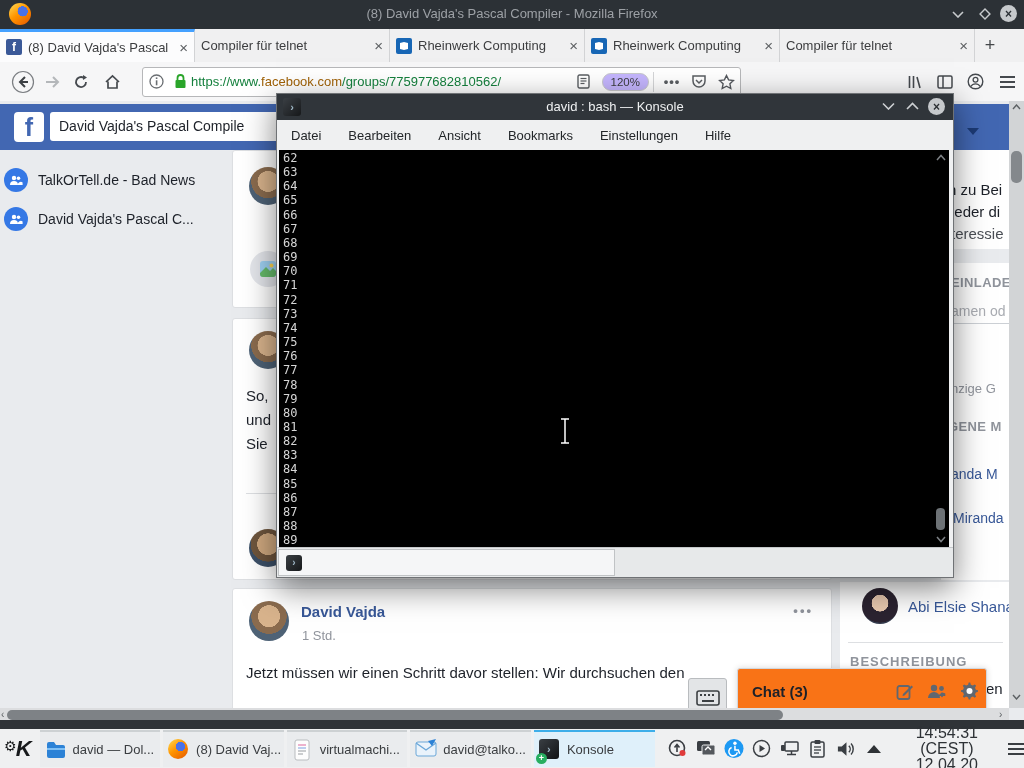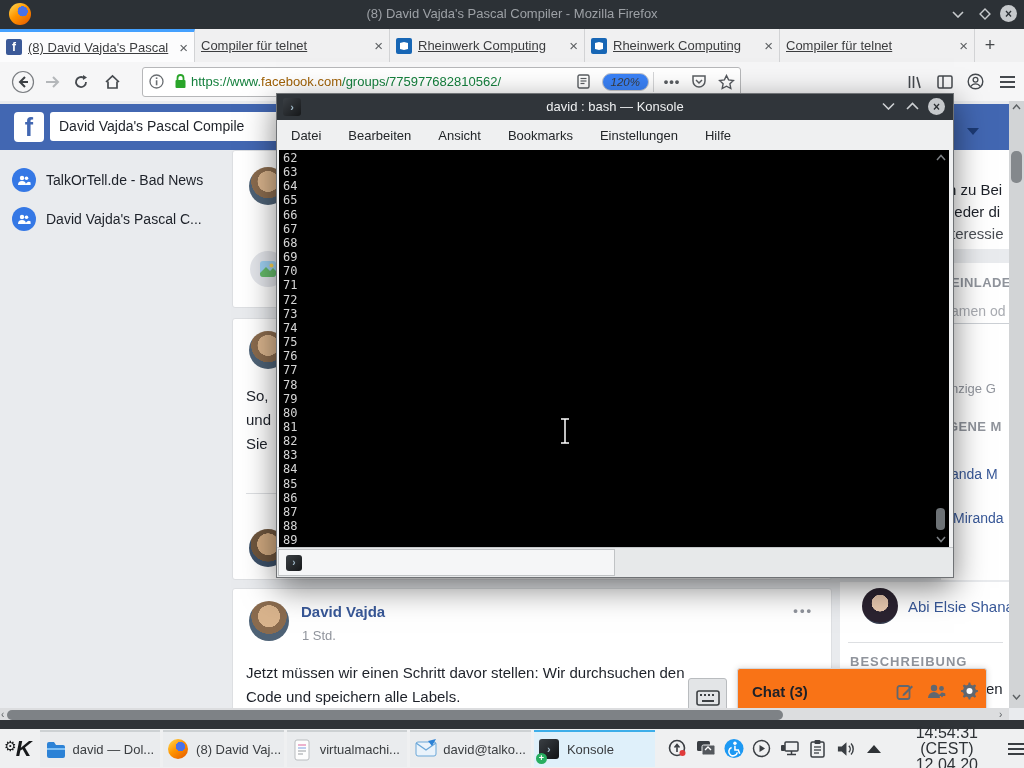--- a/index.html
+++ b/index.html
@@ -10,45 +10,45 @@
   #titlebar{left:0;top:0;width:1024px;height:29px;background:#2c3136;}
   #fx-title{left:0;right:0;top:6px;text-align:center;color:#9da1a6;font-size:13px;}
   .wbtn{width:18px;height:18px;top:5px;color:#c7cacd;display:flex;align-items:center;justify-content:center;}
   .circ-close{width:17px;height:17px;border-radius:50%;background:#c6c9cc;color:#2c3136;
     display:flex;align-items:center;justify-content:center;font-size:12px;font-weight:bold;}
   
   #tabbar{left:0;top:29px;width:1024px;height:33px;background:#f0f0f1;border-bottom:1px solid #cfd0d2;display:flex;}
   .tab{position:relative;width:195px;height:33px;box-sizing:border-box;border-right:1px solid #d2d3d5;
     display:flex;align-items:center;padding:0 6px;font-size:13px;color:#3c3d3f;overflow:hidden;white-space:nowrap;}
   .tab.active{background:#fcfcfd;border-top:3px solid #45a1ff;}
-  .tab .tlabel{flex:1;overflow:hidden;white-space:nowrap;text-decoration:underline;}
+  .tab .tlabel{flex:1;overflow:hidden;white-space:nowrap;}
   .tab .tclose{color:#5c5f62;font-size:15px;margin-left:4px;}
   .favsq{width:16px;height:16px;border-radius:2px;margin-right:6px;flex:0 0 16px;
     display:flex;align-items:center;justify-content:center;color:#fff;font-weight:bold;font-size:12px;}
   #newtab{width:30px;display:flex;align-items:center;justify-content:center;font-size:18px;color:#44474a;}
   
   #navbar{left:0;top:62px;width:1024px;height:39px;background:#f6f6f7;border-bottom:1px solid #cfd0d2;
     display:flex;align-items:center;}
   .navicon{display:flex;align-items:center;justify-content:center;color:#45494e;}
   #urlbar{position:relative;width:597px;height:28px;margin-left:14px;background:#fff;border:1px solid #b6b7b9;
     border-radius:3px;display:flex;align-items:center;font-size:13px;}
   #urlbar .sep{width:1px;height:20px;background:#d4d5d7;margin:0 4px;}
   .urldim{color:#15803d;} .urlmain{color:#a16207;}
-  #zoompill{border:1px solid #c7c8ca;background:#3b82f6;border-radius:10px;font-size:11.5px;color:#3a3c3e;
-    padding:2px 8px;margin-left:6px;font-style:italic;}
+  #zoompill{border:1px solid #c7c8ca;background:#c4b5fd;border-radius:10px;font-size:11.5px;color:#3a3c3e;
+    padding:2px 8px;margin-left:6px;}
   
   #content{left:0;top:101px;width:1024px;height:607px;background:#e9ebee;overflow:hidden;}
   #fbheader{left:0;top:3px;width:1024px;height:46px;background:#4267b2;}
   #fblogo{left:14px;top:8px;width:30px;height:30px;background:#fff;border-radius:4px;color:#4267b2;
     font-size:25px;font-weight:bold;text-align:center;line-height:30px;}
   #fbsearch{left:50px;top:8px;width:350px;height:29px;background:#fff;border-radius:3px;
     font-size:14px;color:#1d2129;line-height:29px;padding:0 9px;box-sizing:border-box;white-space:nowrap;overflow:hidden;}
   #fbcaret{left:967px;top:24px;width:0;height:0;border-left:6px solid transparent;border-right:6px solid transparent;
     border-top:7px solid #1c3a74;}
-  .sideitem{left:12px;width:230px;height:38px;display:flex;align-items:center;box-sizing:border-box;}
+  .sideitem{left:4px;width:230px;height:38px;display:flex;align-items:center;box-sizing:border-box;}
   .grpicon{width:24px;height:24px;border-radius:50%;background:#3578e5;flex:0 0 24px;
     display:flex;align-items:center;justify-content:center;}
   .sideitem .slabel{margin-left:10px;font-size:14px;color:#1d2129;white-space:nowrap;}
   .card{background:#fff;border:1px solid #dddfe2;border-radius:3px;box-sizing:border-box;}
   .avatar{border-radius:50%;}
   .av-man{background:radial-gradient(circle at 50% 38%,#d8b38c 0 34%,#8a6b4e 35% 55%,#4e6276 56% 100%);}
   .av-man2{background:radial-gradient(circle at 50% 40%,#cfa87f 0 36%,#6e553d 37% 58%,#3c5068 59% 100%);}
   .av-woman{background:radial-gradient(circle at 50% 42%,#e8c9b0 0 30%,#2b2330 31% 70%,#343b4d 71% 100%);}
   .snippet{font-size:15px;color:#1d2129;}
   .linkblue{color:#385898;}
@@ -311,21 +311,20 @@
       <div class="abs avatar av-man2" style="left:16px;top:210px;width:38px;height:38px;"></div>
     </div>
 
     <div class="abs card" style="left:232px;top:487px;width:600px;height:135px;">
       <div class="abs avatar av-man" style="left:16px;top:12px;width:40px;height:40px;"></div>
       <div class="abs linkblue" style="left:68px;top:14px;font-size:15px;font-weight:bold;">David Vajda</div>
       <div class="abs" style="left:69px;top:39px;font-size:13px;color:#90949c;">1 Std.</div>
       <div class="abs dots3" style="right:18px;top:14px;font-size:13px;">•••</div>
       <div class="abs snippet" style="left:13px;top:72px;line-height:24px;">
         <div>Jetzt müssen wir einen Schritt davor stellen: Wir durchsuchen den</div>
-        <div>Code und speichern alle Labels.</div>
       </div>
     </div>
 
     <div class="abs" style="left:940px;top:49px;width:69px;height:430px;background:#fff;border-left:1px solid #e4e6e9;"></div>
     <div class="abs snippet" style="left:948px;top:80px;">n zu Bei</div>
     <div class="abs snippet" style="left:951px;top:102px;">leder di</div>
     <div class="abs" style="left:951px;top:124px;font-size:15px;color:#4b4f56;">teressie</div>
     <div class="abs" style="left:940px;top:148px;width:69px;height:14px;background:#e9ebee;"></div>
     <div class="abs grayhead" style="left:951px;top:174px;">EINLADE</div>
     <div class="abs" style="left:951px;top:202px;width:58px;font-size:14px;color:#a9acb2;border-bottom:1px solid #ccd0d5;padding-bottom:4px;">amen od</div>

